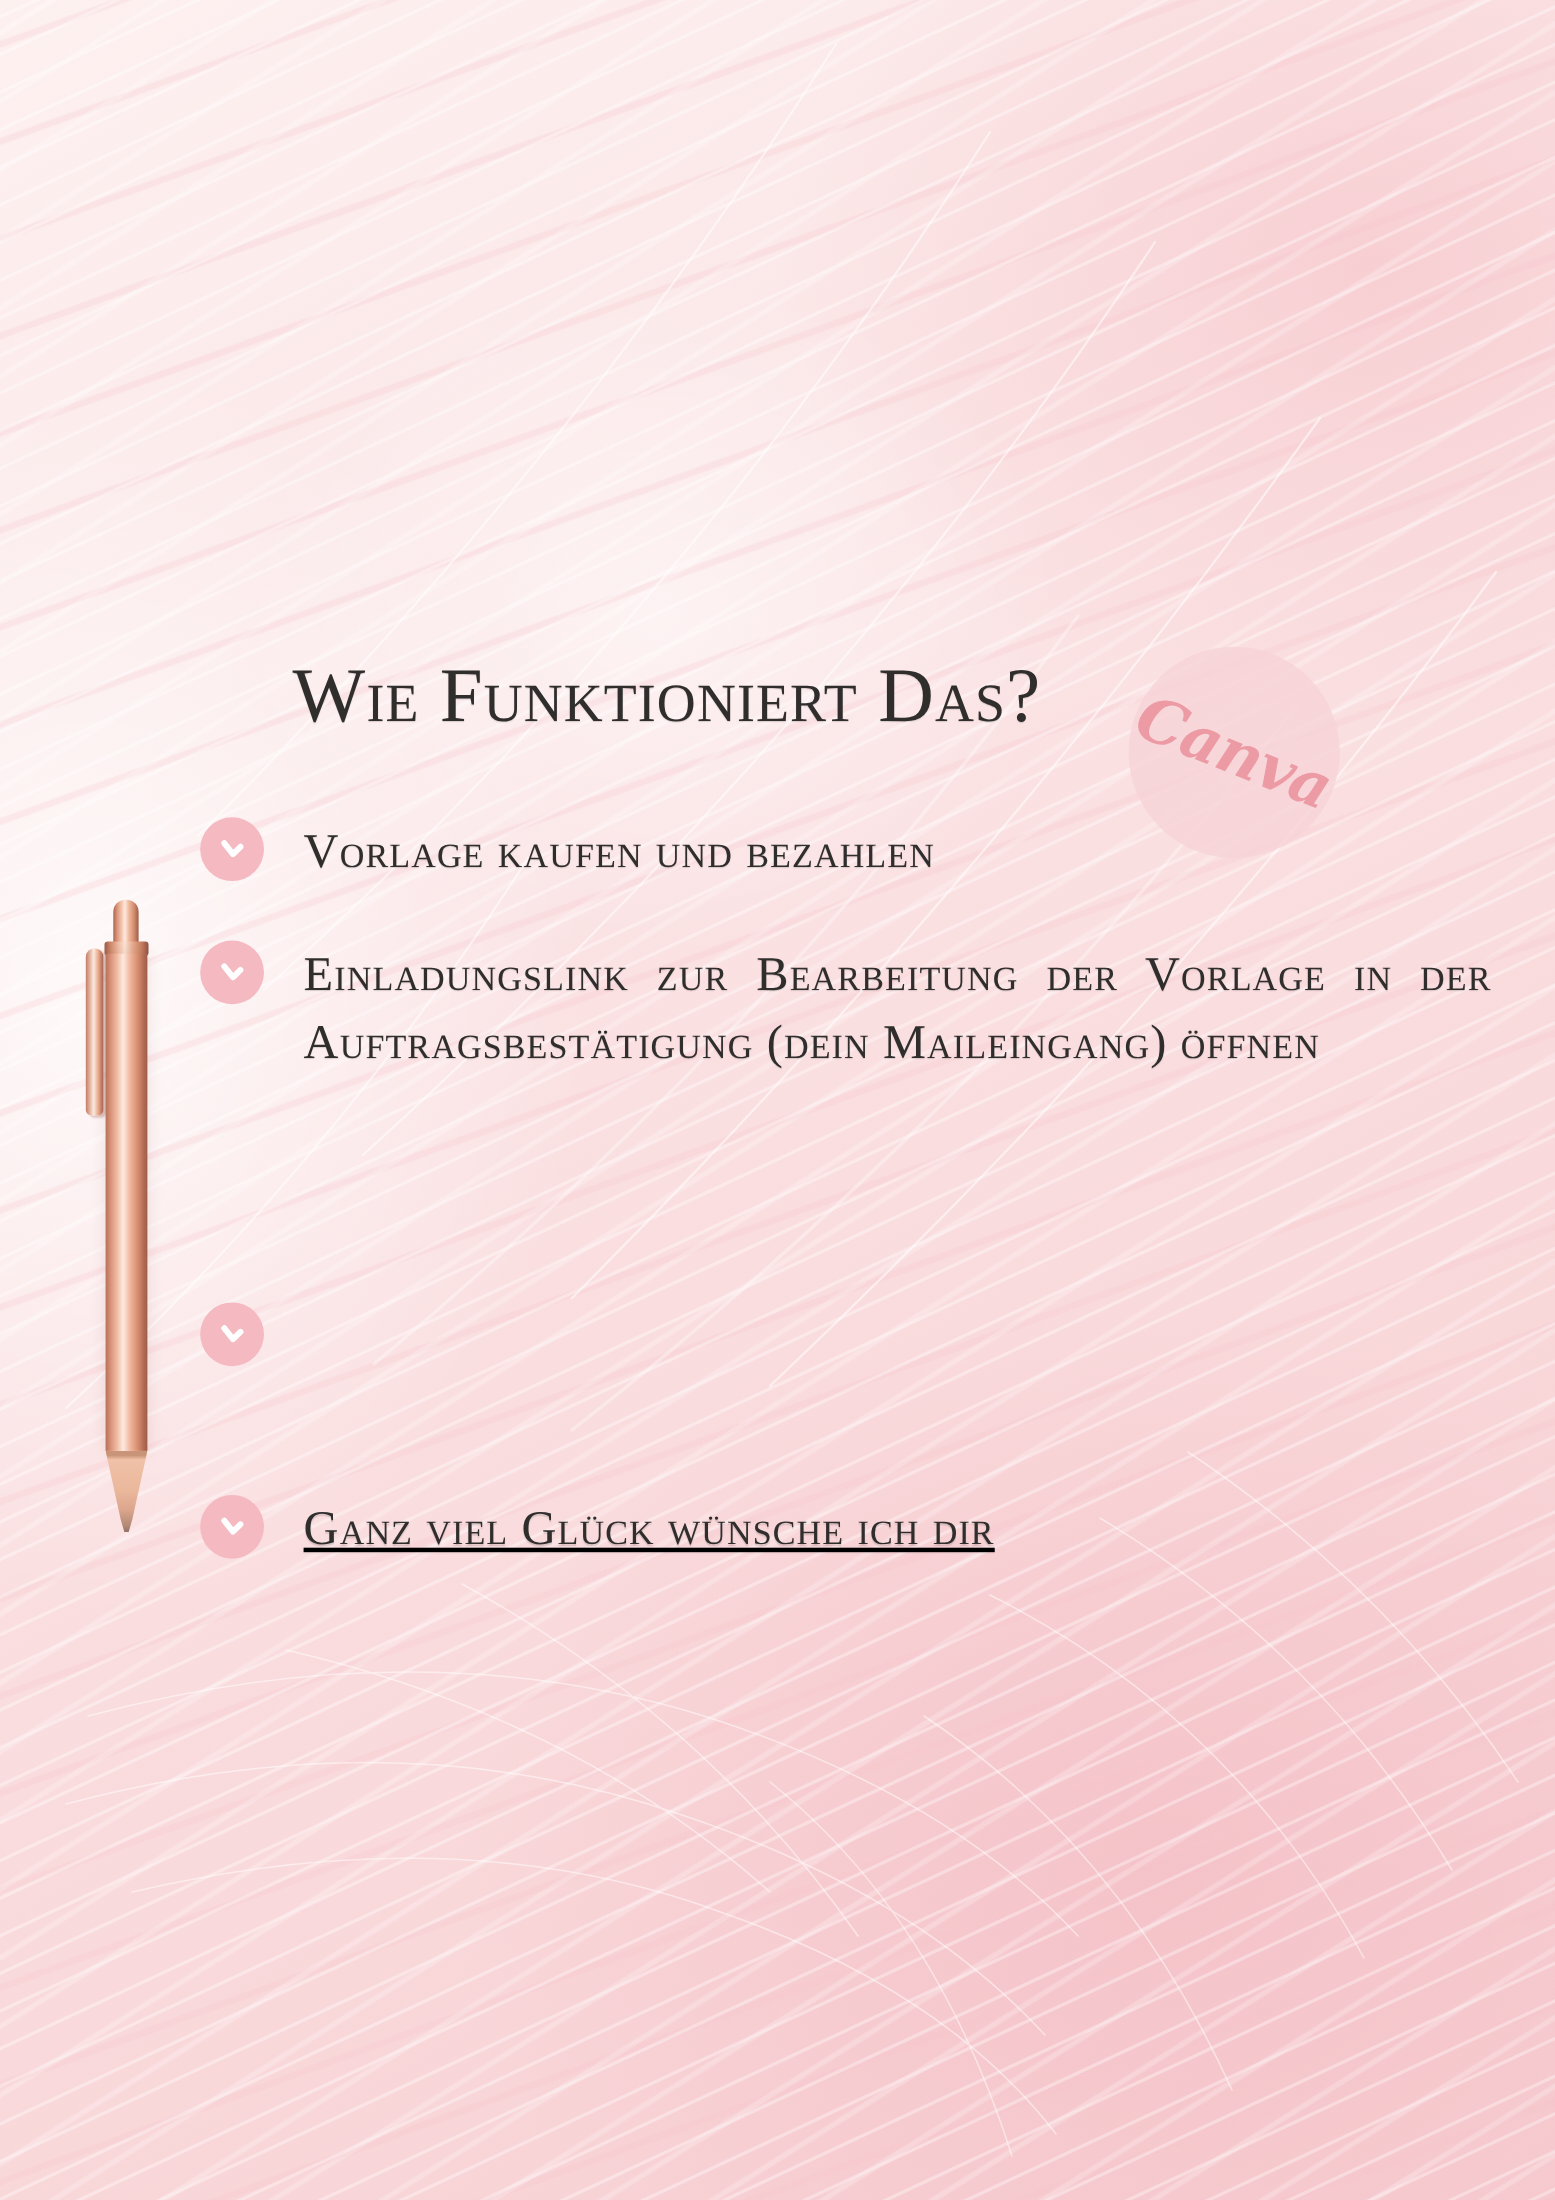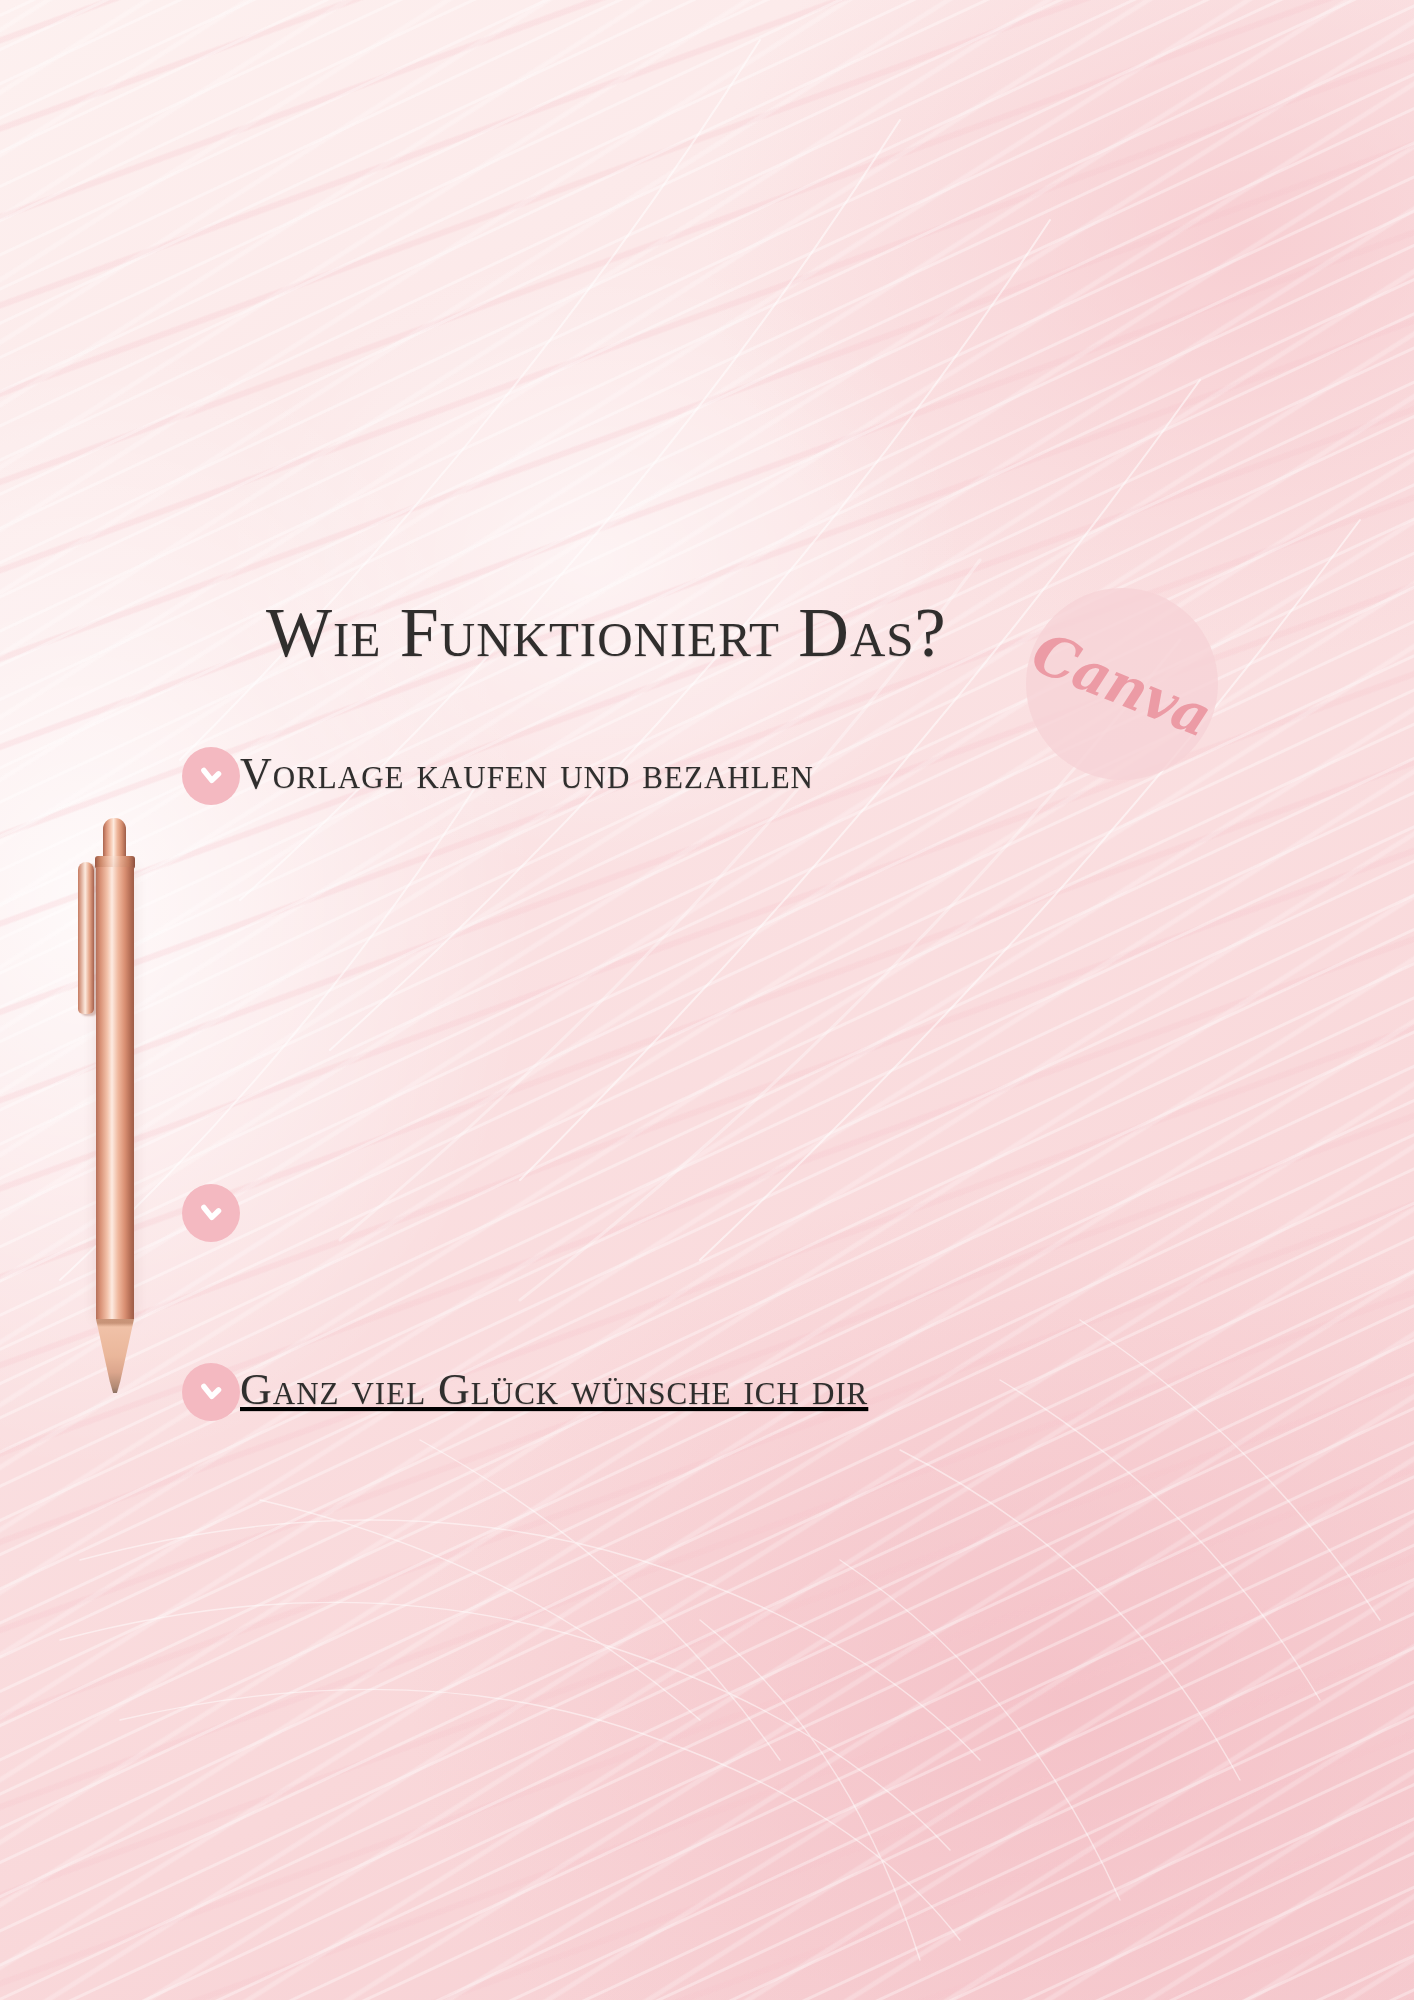--- a/index.html
+++ b/index.html
@@ -37,21 +37,21 @@
     position:absolute;left:1026px;top:588px;width:192px;height:192px;border-radius:50%;
     background:rgba(247,211,215,.82);
     display:flex;align-items:center;justify-content:center;
   }
   .canva-script{
     font-family:"DejaVu Serif","Liberation Serif",serif;
     font-style:italic;font-weight:600;font-size:56px;color:#ec9ba5;
     transform:rotate(22deg);letter-spacing:-1px;
   }
 
-  .step{position:absolute;left:182px;width:1174px;display:flex;align-items:flex-end;}
+  .step{position:absolute;left:182px;width:1174px;display:flex;align-items:flex-start;gap:36px;}
   .step-icon{
     flex:0 0 58px;width:58px;height:58px;border-radius:50%;
     background:#f4b9c1;display:flex;align-items:center;justify-content:center;
   }
   .step-icon svg{width:38px;height:38px;display:block;}
   .step-text{width:1080px;}
   .line{
     font-size:44px;line-height:62px;font-variant:small-caps;letter-spacing:1px;
     color:#2f2e2d;text-shadow:0 1px 1px rgba(110,100,100,.25);
   }
@@ -141,20 +141,31 @@
     <span class="step-icon">
       <svg viewBox="0 0 24 24">
           <polyline points="7.5,8.5 12.5,14.8 16.8,10.6" stroke="#ffffff" stroke-width="3.4" fill="none" stroke-linecap="round" stroke-linejoin="round"></polyline>
         </svg>
     </span>
     <div class="step-text">
       <div class="line">Vorlage kaufen und bezahlen</div>
     </div>
   </div>
 
+  <div class="step s2">
+    <span class="step-icon">
+      <svg viewBox="0 0 24 24">
+          <polyline points="7.5,8.5 12.5,14.8 16.8,10.6" stroke="#ffffff" stroke-width="3.4" fill="none" stroke-linecap="round" stroke-linejoin="round"></polyline>
+        </svg>
+    </span>
+    <div class="step-text">
+      <div class="line stretch">Einladungslink zur Bearbeitung der Vorlage in der</div>
+      <div class="line">Auftragsbestätigung (dein Maileingang) öffnen</div>
+    </div>
+  </div>
 
 
   <div class="step s4">
     <span class="step-icon">
       <svg viewBox="0 0 24 24">
           <polyline points="7.5,8.5 12.5,14.8 16.8,10.6" stroke="#ffffff" stroke-width="3.4" fill="none" stroke-linecap="round" stroke-linejoin="round"></polyline>
         </svg>
     </span>
     <div class="step-text">
     </div>

